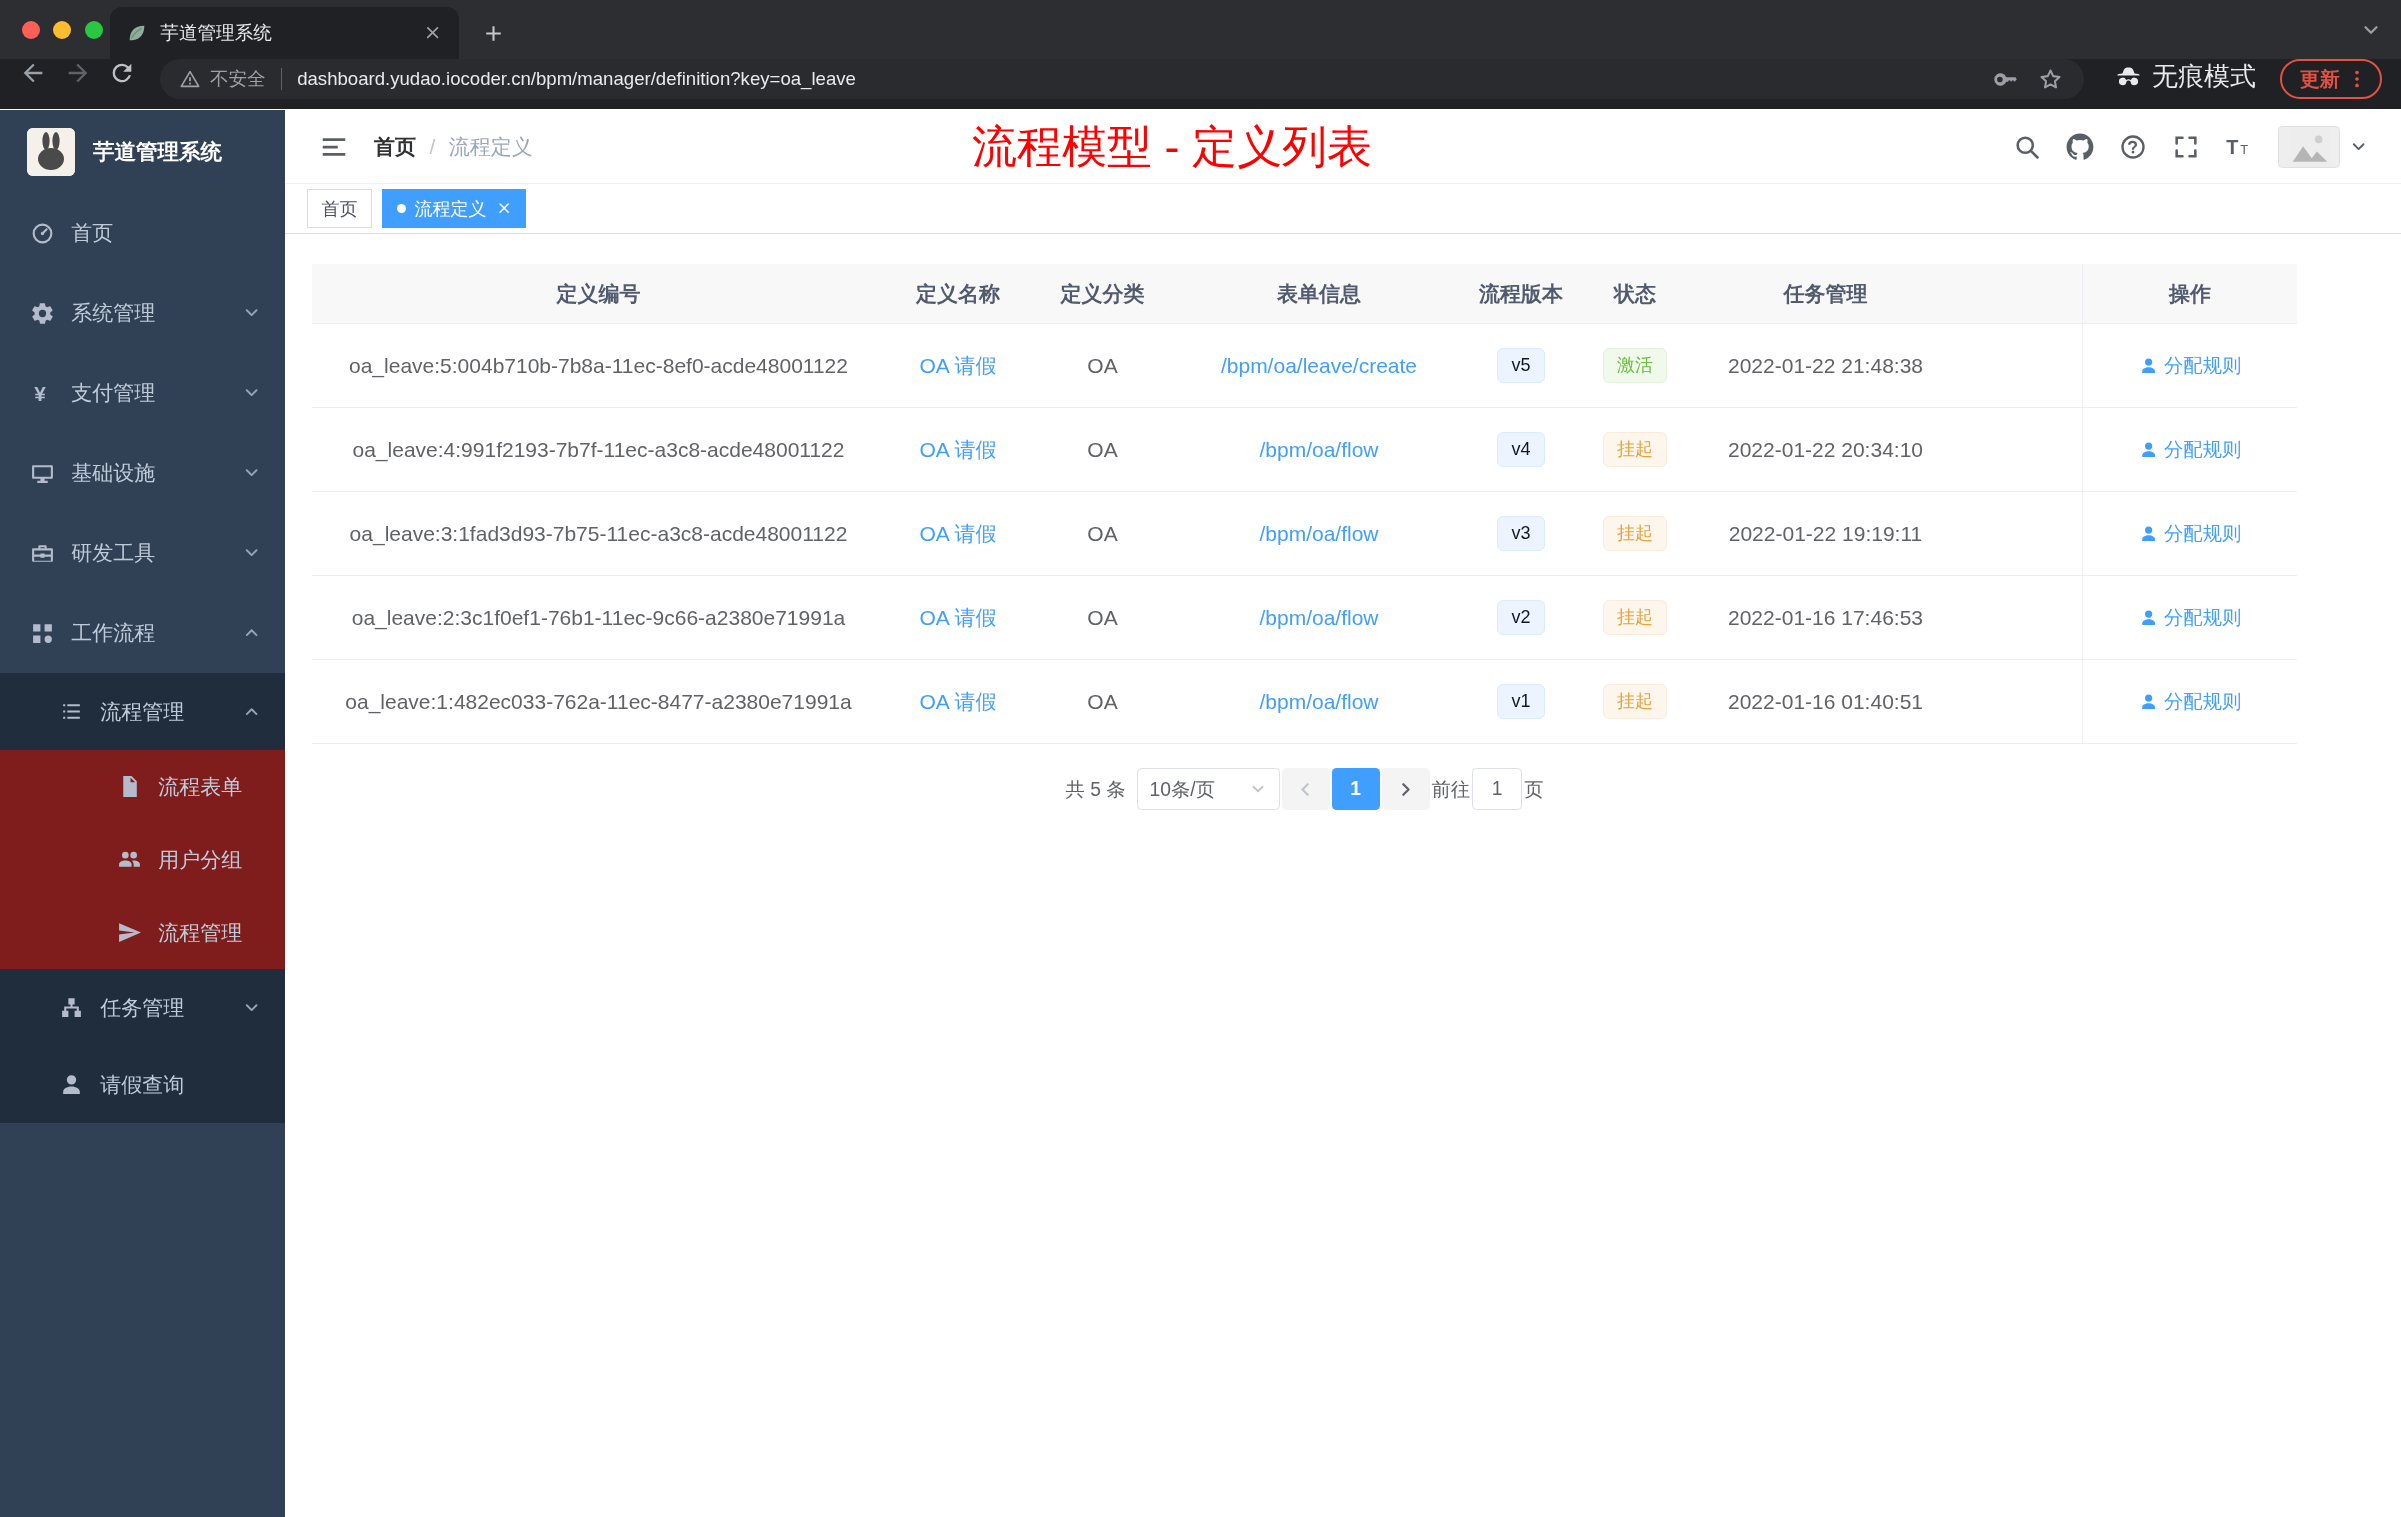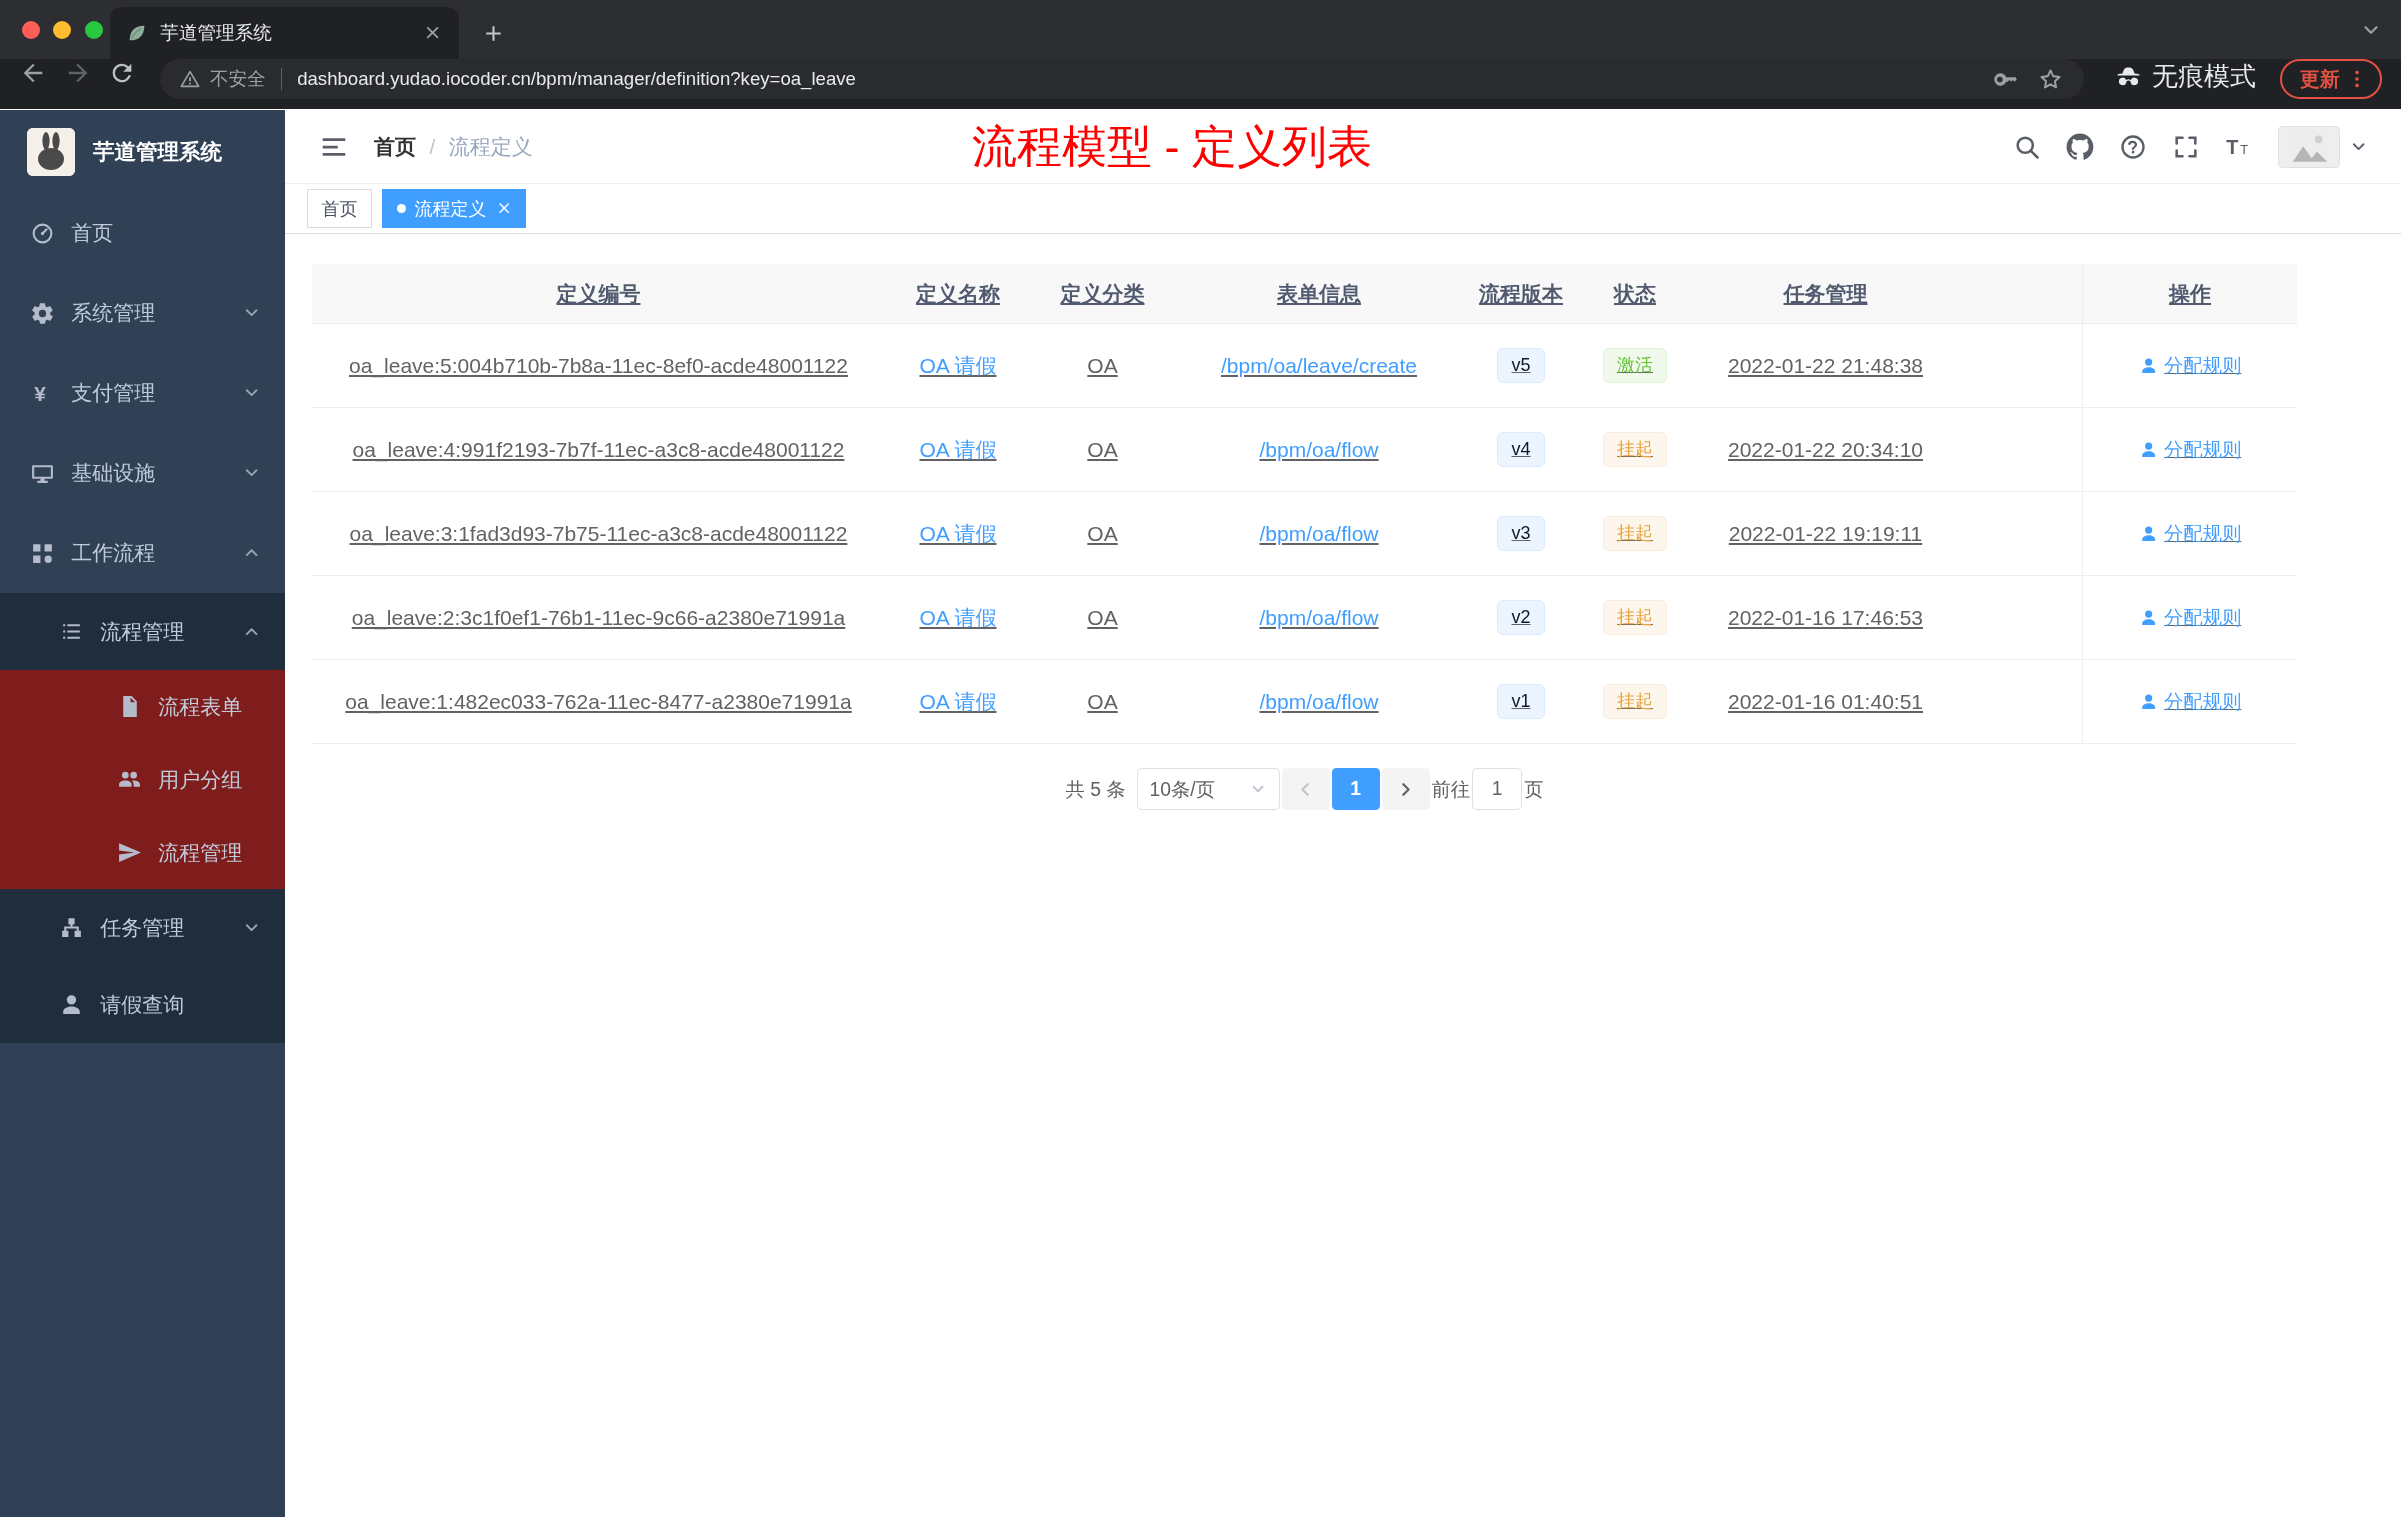--- a/index.html
+++ b/index.html
@@ -76,21 +76,21 @@
   .tag { height:39px; display:flex; align-items:center; gap:9px; padding:0 13.4px; border:0.7px solid #d8dce5;
          background:#fff; color:#495060; font-size:18px; cursor:pointer; }
   .tag.active { background:#409eff; border-color:#409eff; color:#fff; }
   .tag-dot { width:9px; height:9px; border-radius:50%; background:#fff; }
   .tag .ic-close { width:16.3px; height:16.3px; }
 
   .content { flex:1; padding:30px 104px 0 27px; background:#fff; overflow:hidden; }
   .trow { display:grid; grid-template-columns:573px 146px 143px 290px 114px 114px 267px 1fr 215px;
           align-items:stretch; border-bottom:0.7px solid #ebeef5; }
   .trow .cell { display:flex; align-items:center; justify-content:center; text-align:center;
-                padding:0 7.4px; overflow:hidden; white-space:nowrap; min-height:83px;text-decoration:underline; }
+                padding:0 7.4px; overflow:hidden; white-space:nowrap; min-height:83px; }
   .thead { background:#f8f8f9; }
   .thead .cell { min-height:59px; color:#515a6e; font-weight:700; font-size:21px; }
   .tbody-cell, .trow { font-size:21px; color:#606266; }
   .col-op { border-left:0.7px solid #ebeef5; }
   .link { color:#409eff; font-size:21px; }
   .badge { display:inline-block; padding:6px 13.4px; font-size:18px; line-height:1.2; border-radius:6px; border:0.7px solid; }
   .badge.version { background:#ecf5ff; border-color:#d9ecff; color:#0f172a; }
   .badge.success { background:#f0f9eb; border-color:#e1f3d8; color:#67c23a; }
   .badge.warning { background:#fdf6ec; border-color:#faecd8; color:#e6a23c; }
   .action-link { display:inline-flex; align-items:center; gap:6px; color:#409eff; font-size:19.3px; }
@@ -337,20 +337,29 @@
         <svg class="mi-ic" viewBox="0 0 34 34" width="25" height="25">
             <use href="#i-monitor"></use>
           </svg>
         <span>基础设施</span>
         <svg class="chev" viewBox="0 0 26 26" width="19.3" height="19.3">
             <use href="#i-chevdown"></use>
           </svg>
       </div>
       <div class="mi l1">
         <svg class="mi-ic" viewBox="0 0 34 34" width="25" height="25">
+            <use href="#i-case"></use>
+          </svg>
+        <span>研发工具</span>
+        <svg class="chev" viewBox="0 0 26 26" width="19.3" height="19.3">
+            <use href="#i-chevdown"></use>
+          </svg>
+      </div>
+      <div class="mi l1">
+        <svg class="mi-ic" viewBox="0 0 34 34" width="25" height="25">
             <use href="#i-flow"></use>
           </svg>
         <span>工作流程</span>
         <svg class="chev" viewBox="0 0 26 26" width="19.3" height="19.3">
             <use href="#i-chevup"></use>
           </svg>
       </div>
       <div class="mi l2">
         <svg class="mi-ic" viewBox="0 0 34 34" width="25" height="25">
             <use href="#i-list"></use>

